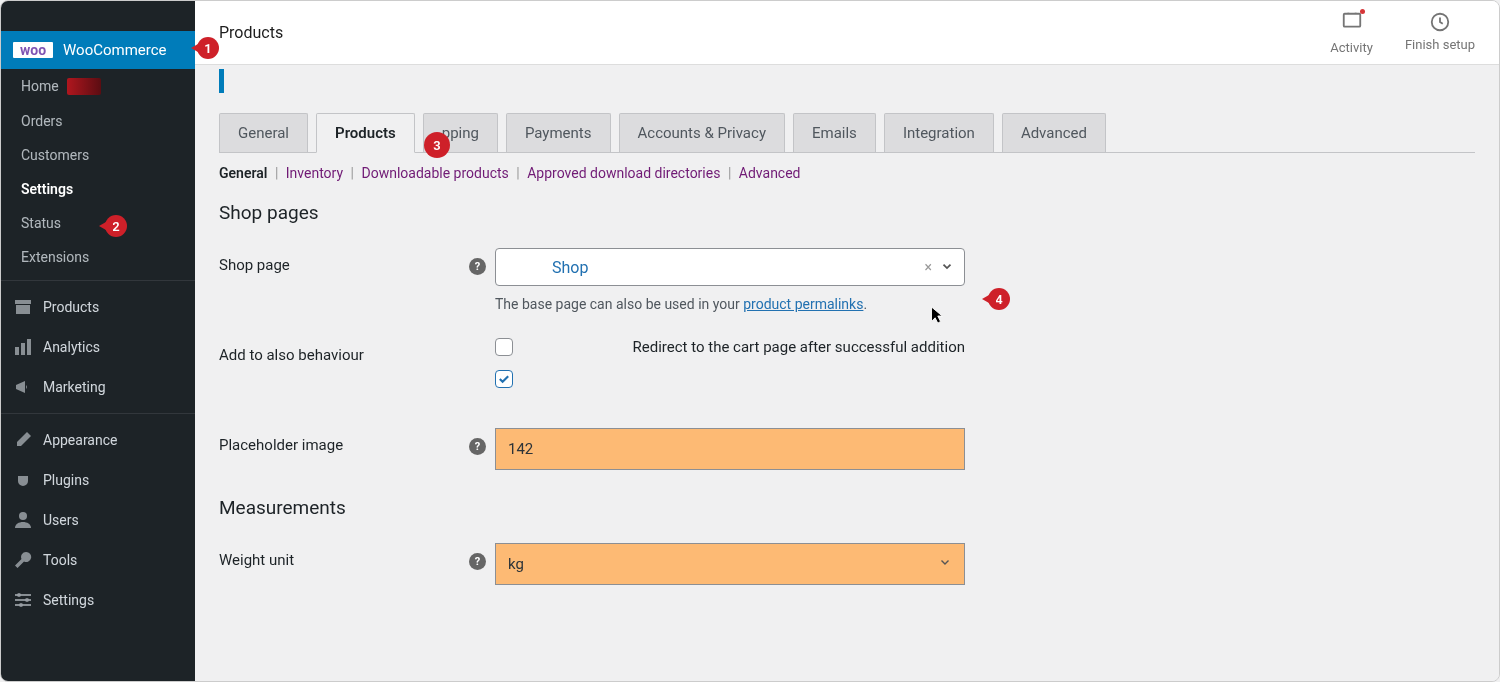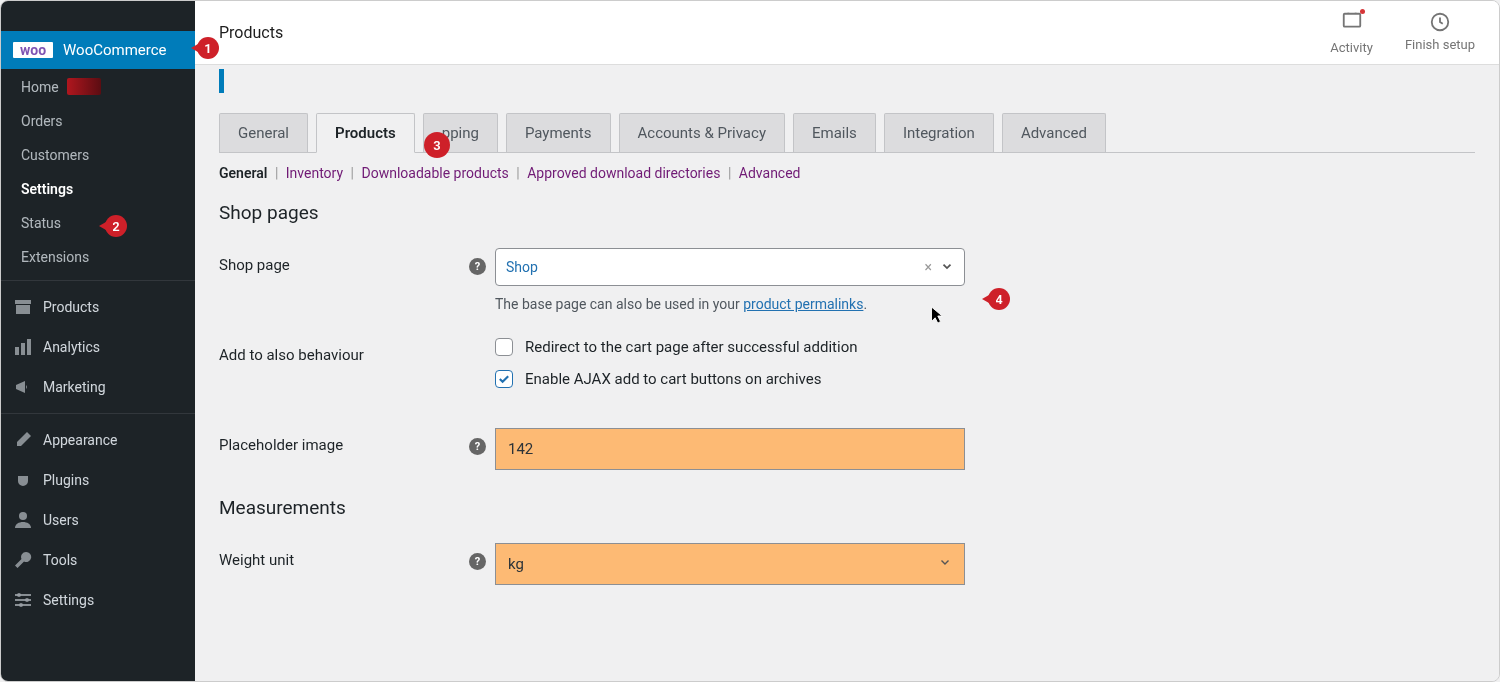--- a/index.html
+++ b/index.html
@@ -2,21 +2,21 @@
 <html><head>
 <meta charset="utf-8">
 <style>
 * { margin:0; padding:0; box-sizing:border-box; font-family:-apple-system,BlinkMacSystemFont,"Segoe UI",Roboto,sans-serif; }
 body { background:#f0f0f1; overflow:hidden; }
 .app { display:flex; width:1500px; height:682px; border:1px solid #ccc; border-radius:8px; overflow:hidden; position:relative; background:#f0f0f1; }
 .sidebar { width:194px; background:#1d2327; color:#fff; flex-shrink:0; display:flex; flex-direction:column; padding-top:30px; }
 .wc-header { background:#007cba; color:#fff; display:flex; align-items:center; padding:10px 12px; font-size:15px; font-weight:400; position:relative; }
 .wc-logo { background:#fff; color:#7f54b3; font-size:14px; font-weight:700; padding:2px 4px; border-radius:1px; margin-right:10px; width:40px; height:16px; display:flex; align-items:center; justify-content:center; }
 .sub-items { background:#1d2327; }
-.sub-item { padding:9px 12px 9px 20px; font-size:14px; color:rgba(240,246,252,0.7); cursor:pointer; display:flex; align-items:center; position:relative; }
+.sub-item { padding:9px 12px 9px 20px; font-size:14px; color:rgba(240,246,252,0.7); cursor:pointer; display:flex; position:relative; }
 .sub-item.active { color:#fff; font-weight:600; }
 .sub-item .redbox { width:34px; height:17px; background:linear-gradient(90deg,#b0161e,#5b0d12); margin-left:8px; border-radius:2px; }
 .menu-item { padding:10px 12px; font-size:14px; color:rgba(240,246,252,0.85); cursor:pointer; display:flex; align-items:center; gap:10px; }
 .menu-item .mi-icon { width:20px; height:20px; display:flex; align-items:center; justify-content:center; opacity:0.6; }
 .sep { height:1px; background:#32373c; margin:6px 0; }
 .main { flex:1; display:flex; flex-direction:column; background:#f0f0f1; overflow:hidden; }
 .topbar { background:#fff; border-bottom:1px solid #ddd; display:flex; align-items:center; justify-content:space-between; padding:12px 24px; height:64px; }
 .topbar-title { font-size:16px; color:#1e1e1e; font-weight:400; }
 .topbar-actions { display:flex; gap:32px; }
 .tact { display:flex; flex-direction:column; align-items:center; gap:4px; color:#757575; cursor:pointer; font-size:13px; }
@@ -32,26 +32,26 @@
 .subtabs a { color:#701a75; text-decoration:none; cursor:pointer; }
 .subtabs .st-active { color:#1d2327; font-weight:600; }
 .subtabs .divider { color:#999; margin:0 4px; }
 h2.section { font-size:19px; font-weight:400; color:#1d2327; margin:20px 0 24px; }
 .row { display:flex; align-items:flex-start; margin-bottom:26px; }
 .row-label { width:250px; font-size:15px; color:#1d2327; padding-top:8px; }
 .row-help { width:26px; padding-top:10px; }
 .help-icon { width:17px; height:17px; border-radius:50%; background:#666; color:#fff; font-size:11px; display:flex; align-items:center; justify-content:center; font-weight:700; cursor:help; }
 .row-field { flex:0 0 470px; }
 .select2 { border:1px solid #8c8f94; border-radius:4px; background:#fff; height:38px; display:flex; align-items:center; padding:0 10px; position:relative; cursor:pointer; }
-.select2 .val { color:#2271b1; font-size:14px; }
+.select2 .val { color:#2271b1; font-size:16px;margin-left:46px; }
 .select2 .clear { margin-left:auto; color:#999; font-size:14px; padding:0 4px; cursor:pointer; }
 .select2 .chev { color:#555; margin-left:4px; }
 .hint { font-size:14px; color:#50575e; margin-top:10px; }
 .hint a { color:#2271b1; text-decoration:underline; }
-.chk-row { display:flex; align-items:center; gap:12px; font-size:15px; color:#1d2327; margin-bottom:14px; }
+.chk-row { display:flex; align-items:center; gap:12px; font-size:15px; color:#1d2327; margin-bottom:14px;justify-content:space-between; }
 .chk { width:18px; height:18px; border:1px solid #8c8f94; border-radius:4px; background:#fff; display:flex; align-items:center; justify-content:center; cursor:pointer; }
 .chk.checked { background:#fff; border-color:#2271b1; }
 .chk.checked svg { display:block; }
 .chk svg { display:none; width:14px; height:14px; stroke:#2271b1; stroke-width:3; fill:none; }
 .textinput, .dropdown { border:1px solid #8c8f94; border-radius:0; background:#fdba74; height:42px; width:100%; padding:0 12px; font-size:15px; color:#2c3338; display:flex; align-items:center; }
 .dropdown { justify-content:space-between; cursor:pointer; }
 .dropdown .chev { color:#555; }
 .callout { position:absolute; background:#ce2029; color:#fff; border-radius:11px; height:22px; min-width:22px; padding:0 6px; display:flex; align-items:center; justify-content:center; font-size:13px; font-weight:600; }
 .callout.tail-left::before { content:""; position:absolute; left:-14px; top:50%; transform:translateY(-50%); border:8px solid transparent; border-right:14px solid #ce2029; }
 .cursor { position:absolute; width:18px; height:22px; }
@@ -242,21 +242,20 @@
           <div class="chk-row">
             <div class="chk"></div>
             <span>Redirect to the cart page after successful addition</span>
           </div>
           <div class="chk-row">
             <div class="chk checked">
                 <svg viewBox="0 0 20 20">
                   <path d="M4 10l4 4 8-8"></path>
                 </svg>
               </div>
-            <span>Enable AJAX add to cart buttons on archives</span>
           </div>
         </div>
       </div>
 
       <div class="row">
         <div class="row-label">Placeholder image</div>
         <div class="row-help">
             <div class="help-icon">?</div>
           </div>
         <div class="row-field">

